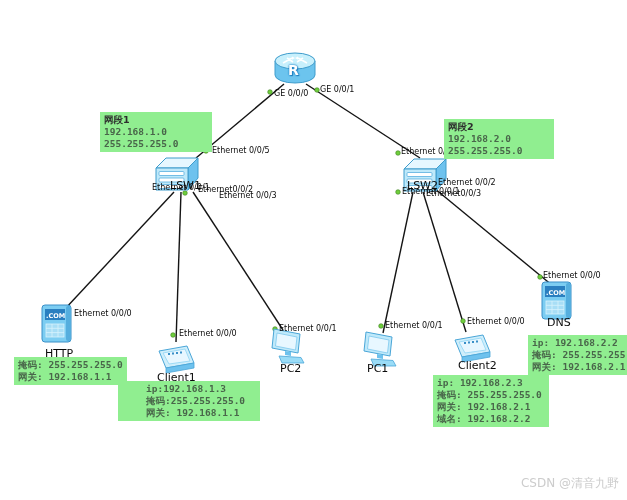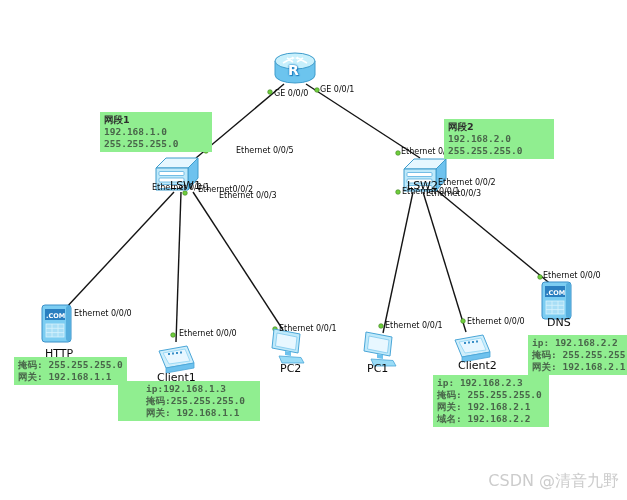--- a/index.html
+++ b/index.html
@@ -22,21 +22,21 @@
     font-family:"DejaVu Sans","Liberation Sans",sans-serif;
   }
   .note{
     position:absolute;background:#90ee90;padding:2px 4px;
     font-family:"DejaVu Sans Mono","Liberation Mono",monospace;
     font-size:9.5px;font-weight:bold;color:#49664a;line-height:12px;
     white-space:nowrap;
   }
   .note .title{color:#2d2d2d;font-family:"DejaVu Sans","Liberation Sans",sans-serif;}
   .watermark{
-    position:absolute;right:8px;bottom:8px;font-size:16px;color:#cccccc;
+    position:absolute;right:8px;bottom:8px;font-size:12px;color:#cccccc;
     font-family:"DejaVu Sans","Liberation Sans",sans-serif;
   }
 </style>
 </head>
 <body>
 
 <div class="stage">
   <svg class="wires" id="wires" width="627" height="500" viewBox="0 0 627 500">
       <line x1="284" y1="84" x2="196" y2="158" stroke="#141414" stroke-width="1.4"></line>
       <line x1="306" y1="84" x2="420" y2="158" stroke="#141414" stroke-width="1.4"></line>
@@ -136,21 +136,21 @@
           <rect x="5" y="6" width="20" height="11" fill="#2a7fc0"></rect>
           <text x="6" y="14.5" font-size="6.5" font-weight="bold" fill="#ffffff" font-family="DejaVu Sans,sans-serif">.COM</text>
           <rect x="6" y="21" width="18" height="13" fill="#a8def6" stroke="#d8f2fd" stroke-width="0.8"></rect>
           <path d="M6,25.3 h18 M6,29.6 h18 M12,21 v13 M18,21 v13" stroke="#d8f2fd" stroke-width="0.8"></path>
         </svg></div>
       <div class="devlabel" style="left: 547px; top: 316px;">DNS</div>
     </div>
   <div id="labels">
       <div class="iflabel" style="left: 274px; top: 89px;">GE 0/0/0</div>
       <div class="iflabel" style="left: 320px; top: 85px;">GE 0/0/1</div>
-      <div class="iflabel" style="left: 220px; top: 146px; padding-left: 16px;">Ethernet 0/0/5</div>
+      <div class="iflabel" style="left: 212px; top: 146px;">Ethernet 0/0/5</div>
       <div class="iflabel" style="left: 152px; top: 183px;">Ethernet 0/0/1</div>
       <div class="iflabel" style="left: 198px; top: 185px;">Ethernet0/0/2</div>
       <div class="iflabel" style="left: 175px; top: 191px; padding-left: 44px;">Ethernet 0/0/3</div>
       <div class="iflabel" style="left: 401px; top: 147px;">Ethernet 0/0/4</div>
       <div class="iflabel" style="left: 438px; top: 178px;">Ethernet 0/0/2</div>
       <div class="iflabel" style="left: 402px; top: 187px;">Ethernet 0/0/1</div>
       <div class="iflabel" style="left: 426px; top: 189px;">Ethernet0/0/3</div>
       <div class="iflabel" style="left: 74px; top: 309px;">Ethernet 0/0/0</div>
       <div class="iflabel" style="left: 179px; top: 329px;">Ethernet 0/0/0</div>
       <div class="iflabel" style="left: 279px; top: 324px;">Ethernet 0/0/1</div>

